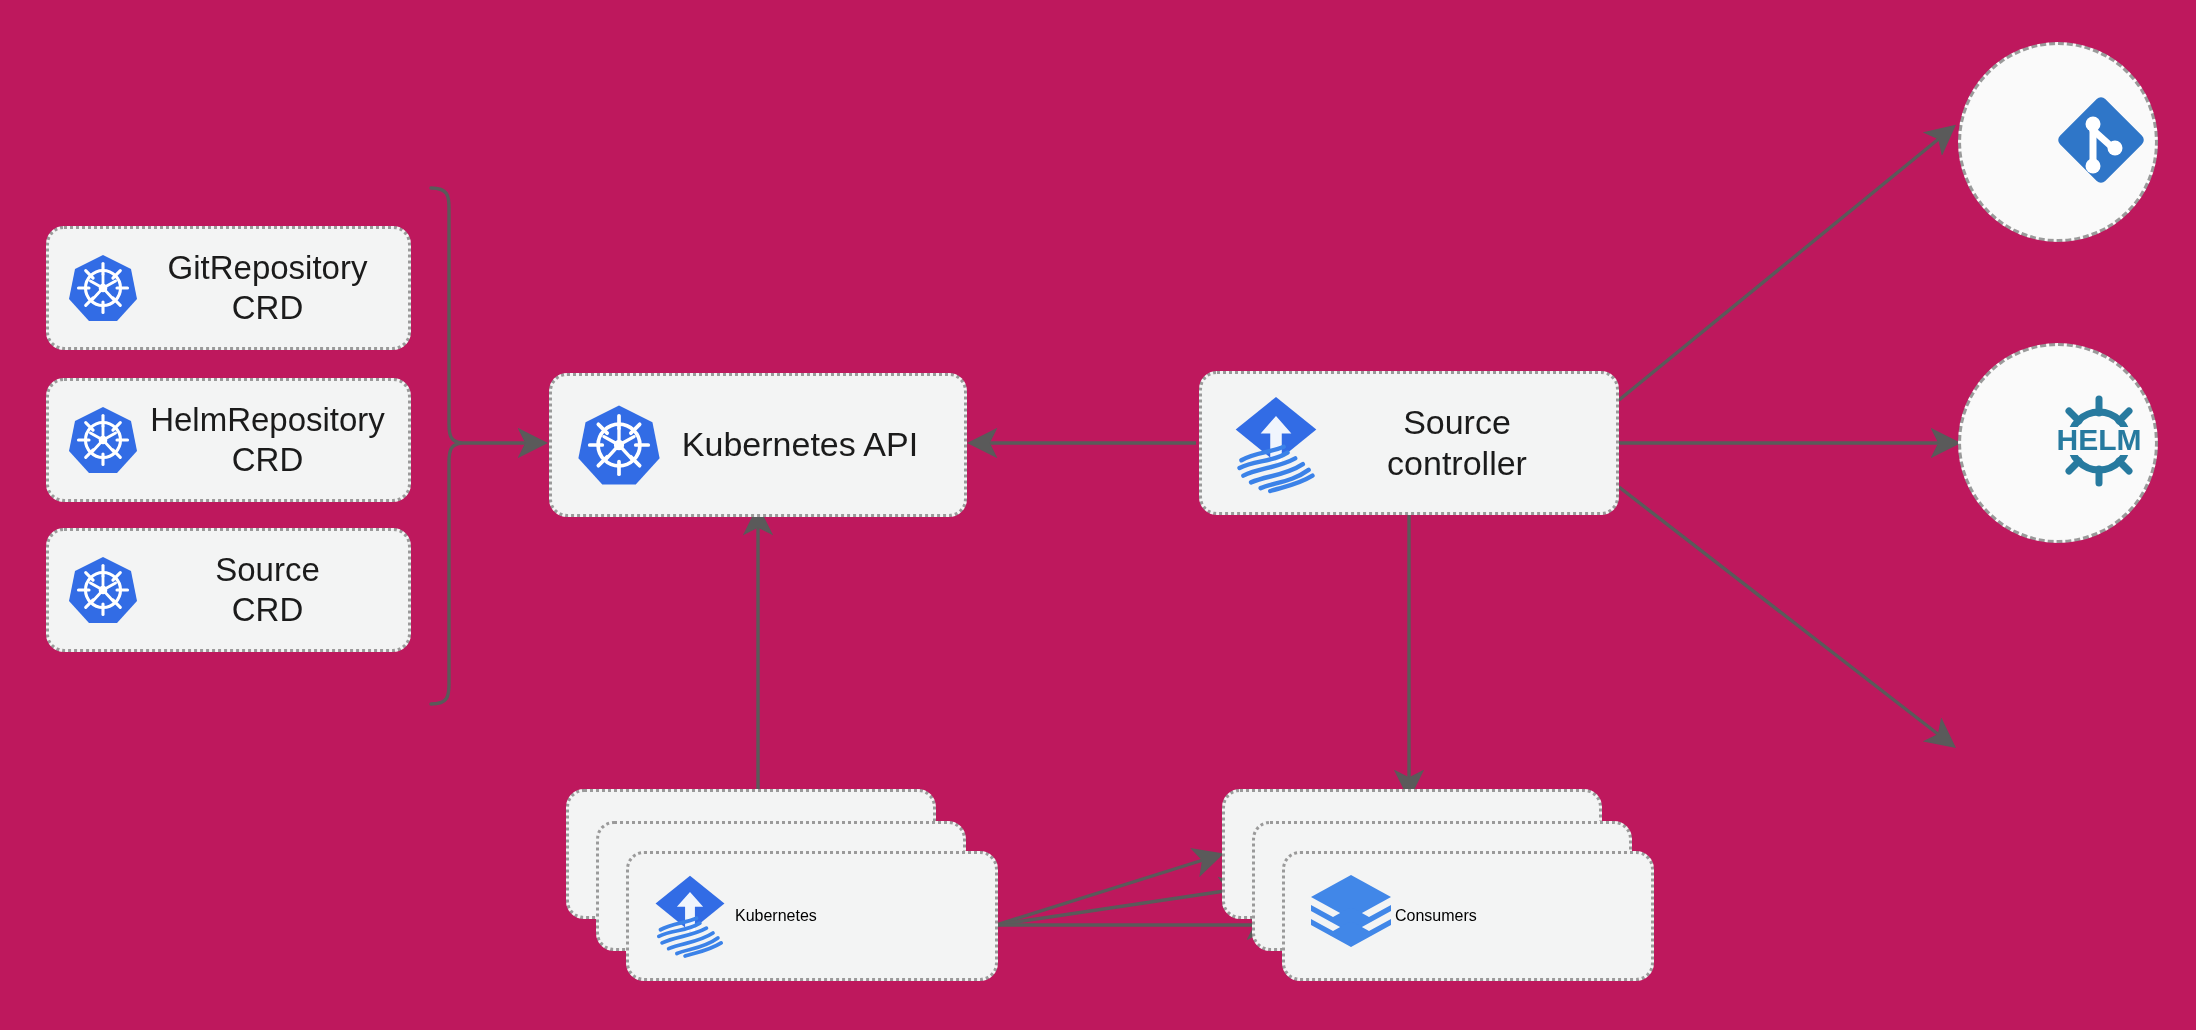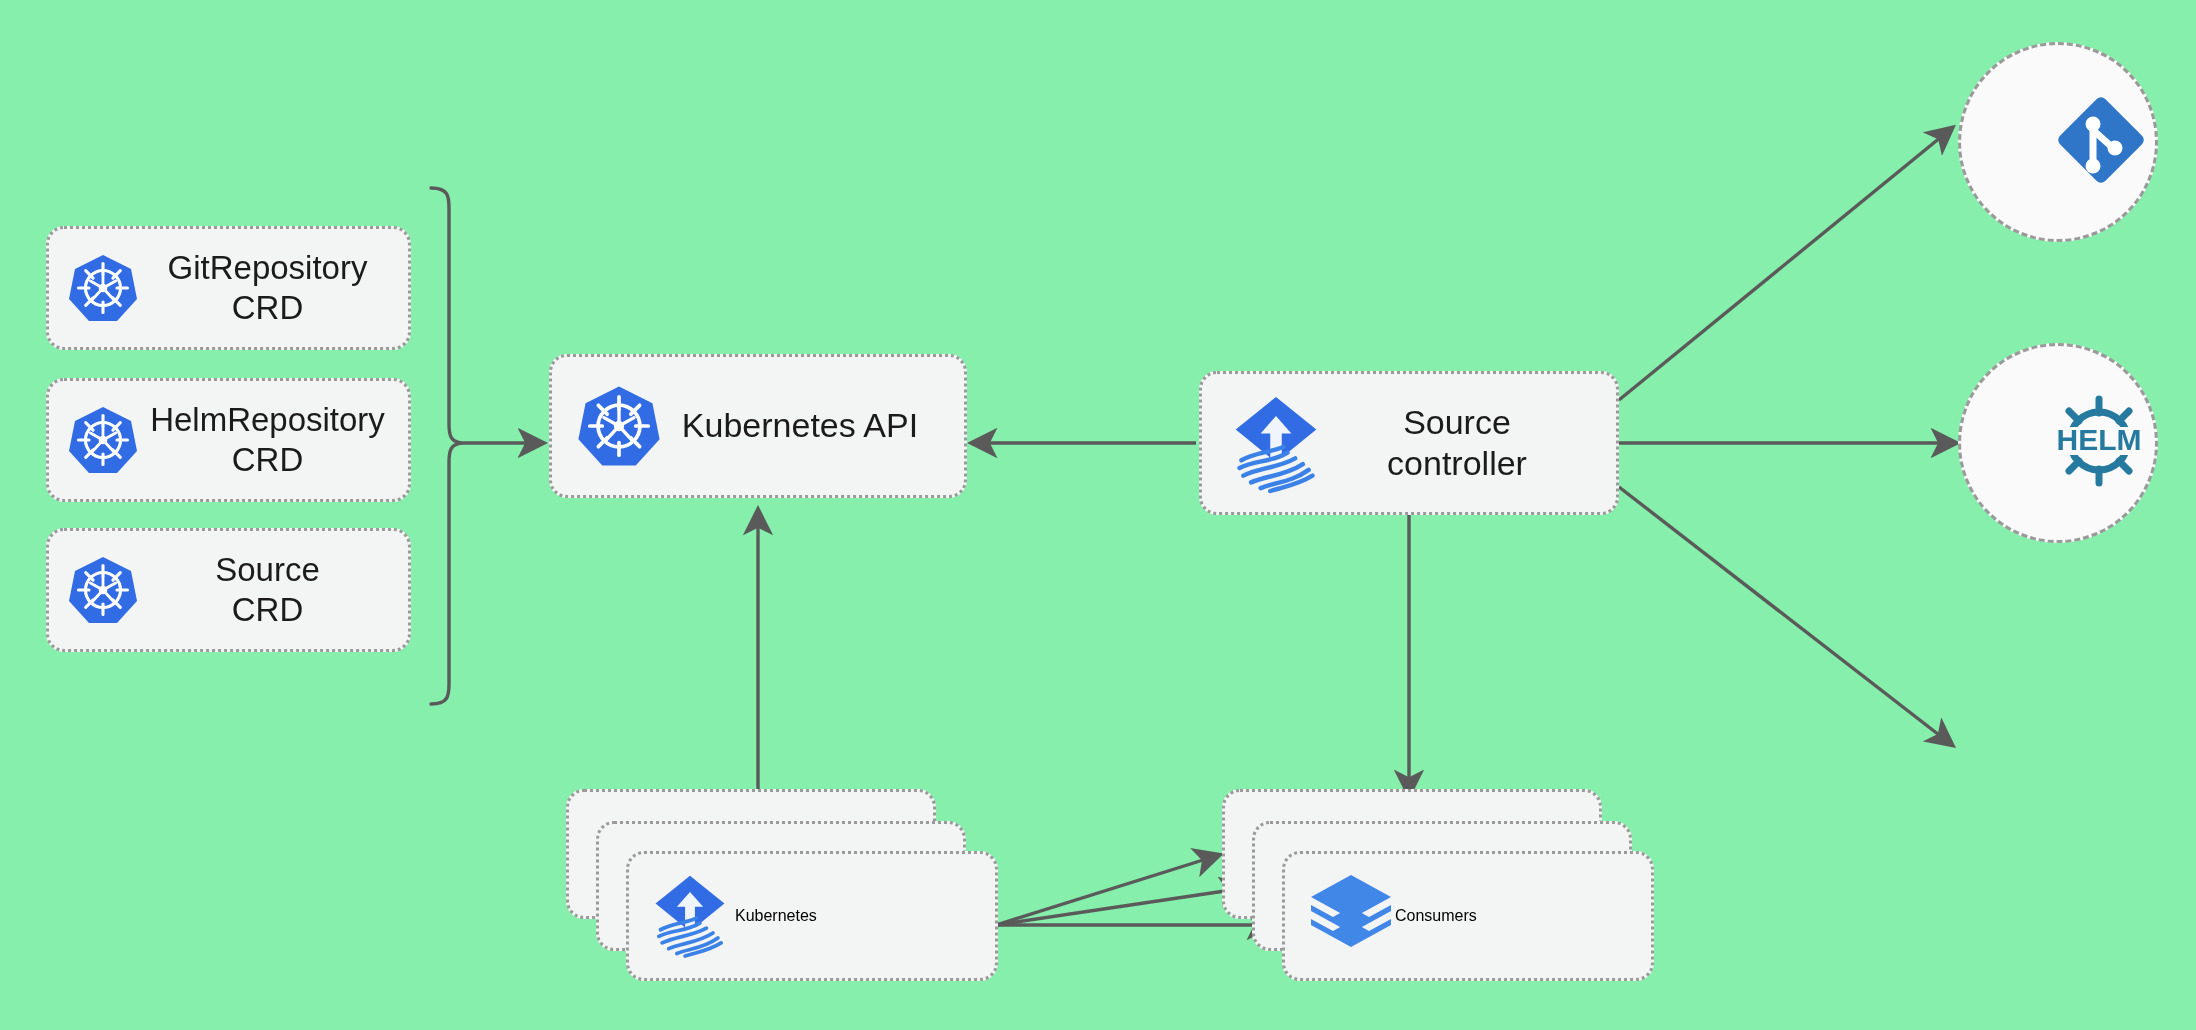--- a/index.html
+++ b/index.html
@@ -1,20 +1,20 @@
 <!DOCTYPE html>
 <html><head>
 <meta charset="utf-8">
 <style>
   html,body{margin:0;padding:0;background:#ffffff;}
   body{
     font-family:"Liberation Sans","DejaVu Sans",sans-serif;
     width:2196px;height:1030px;overflow:hidden;position:relative;
   }
-  #stage{position:relative;width:2196px;height:1030px;background:#86efac;}
+  #stage{position:relative;width:2196px;height:1030px;background:#be185d;}
 
   
   .node{
     position:absolute;
     background:#f3f4f4;
     border:3px dotted #9a9a9a;
     border-radius:18px;
     box-sizing:border-box;
     display:flex;align-items:center;
     z-index:5;
@@ -180,21 +180,21 @@
           <line x1="36" y1="36" x2="25" y2="48"></line>
           <line x1="36" y1="36" x2="23.4" y2="29"></line>
         </g>
         <circle cx="36" cy="36" r="4.3" fill="#ffffff"></circle>
       </svg>
     </span>
     <span class="label">Source
 CRD</span>
   </div>
 
-  <div class="node" style="left:549px;top:354px;width:418px;height:144px;padding:0 26px 0 24px">
+  <div class="node" style="left:549px;top:373px;width:418px;height:144px;padding:0 26px 0 24px">
     <span class="ico">
       <svg width="86" height="86" viewBox="0 0 72 72">
         <polygon points="36,3 64,17 70,47 50,69 22,69 2,47 8,17" fill="#326ce5"></polygon>
         <g fill="none" stroke="#ffffff" stroke-width="3.1" stroke-linecap="round">
           <circle cx="36" cy="36" r="17.5"></circle>
           <line x1="36" y1="11.5" x2="36" y2="22"></line>
           <line x1="36" y1="50" x2="36" y2="60.5"></line>
           <line x1="11.5" y1="36" x2="22" y2="36"></line>
           <line x1="50" y1="36" x2="60.5" y2="36"></line>
           <line x1="18.7" y1="18.7" x2="26.1" y2="26.1"></line>

